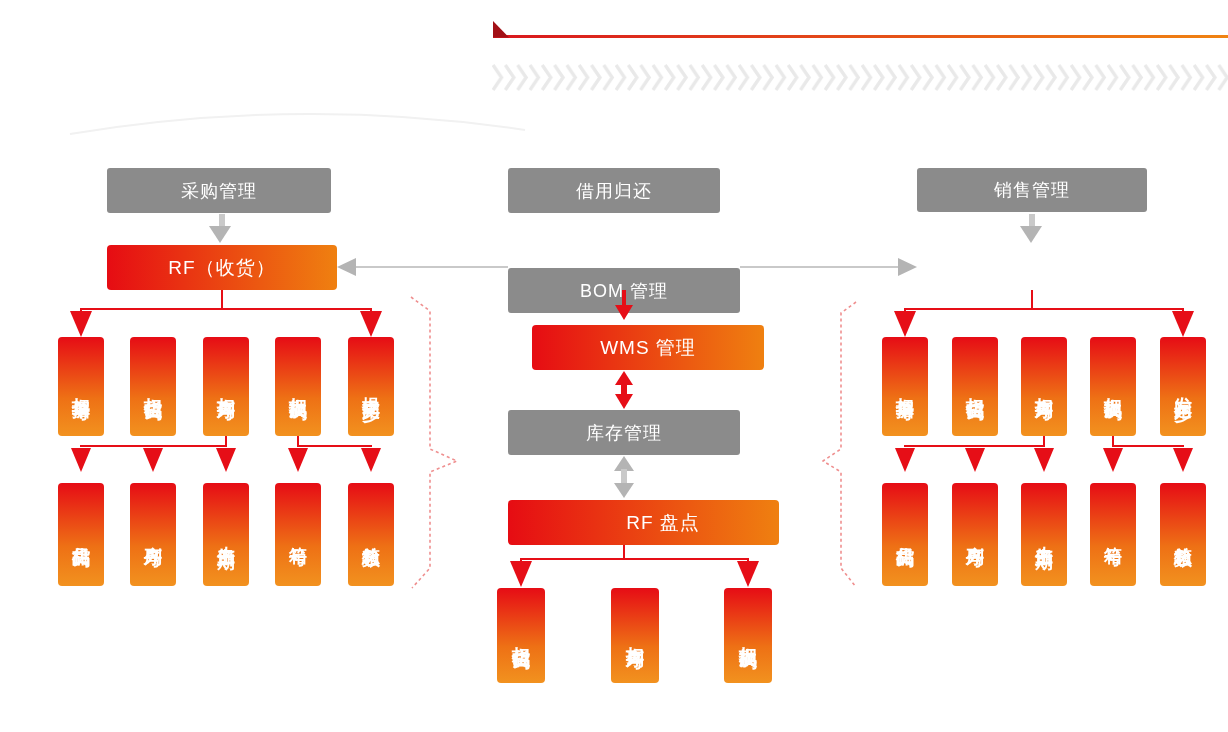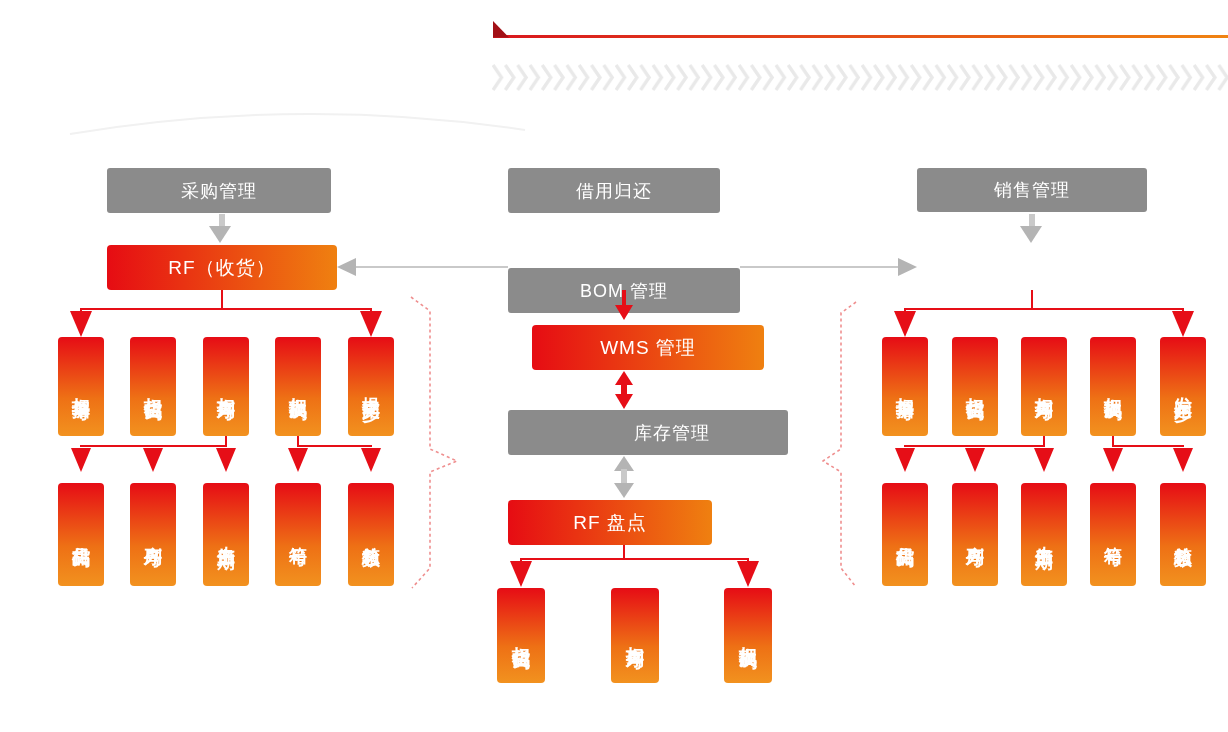--- a/index.html
+++ b/index.html
@@ -147,27 +147,27 @@
 
   <div class="line" style="left:622px;top:290px;width:4px;height:17px;"></div>
   <div class="rtri-down-sm" style="left:615px;top:305px;"></div>
 
   <div class="box gradh" style="left:508px;top:325px;width:232px;height:45px;margin-left:24px;">WMS 管理</div>
 
   <div class="rtri-up-sm" style="left:615px;top:371px;"></div>
   <div class="line" style="left:621px;top:383px;width:6px;height:13px;"></div>
   <div class="rtri-down-sm" style="left:615px;top:394px;"></div>
 
-  <div class="box gray" style="left:508px;top:410px;width:232px;height:45px;padding-left:48px;">库存管理</div>
+  <div class="box gray" style="left:508px;top:410px;width:232px;height:45px;">库存管理</div>
 
   <div class="gtri-up" style="left:614px;top:456px;"></div>
   <div class="gline" style="left:621px;top:469px;width:6px;height:16px;"></div>
   <div class="gtri-down2" style="left:614px;top:483px;"></div>
 
-  <div class="box gradh" style="left:508px;top:500px;width:204px;height:45px;">RF 盘点</div>
+  <div class="box gradh" style="left:508px;top:500px;width:232px;height:45px;padding-left:39px;">RF 盘点</div>
 
   <div class="line" style="left:623px;top:545px;width:2px;height:14px;"></div>
   <div class="line" style="left:520px;top:558px;width:229px;height:2px;"></div>
   <div class="line" style="left:520px;top:558px;width:2px;height:6px;"></div>
   <div class="line" style="left:747px;top:558px;width:2px;height:6px;"></div>
   <div class="tri-down" style="left:510px;top:561px;"></div>
   <div class="tri-down" style="left:737px;top:561px;"></div>
 
   <div class="vbox" style="left:497px;top:588px;width:48px;height:95px;">
       <span>扫货位码</span>

